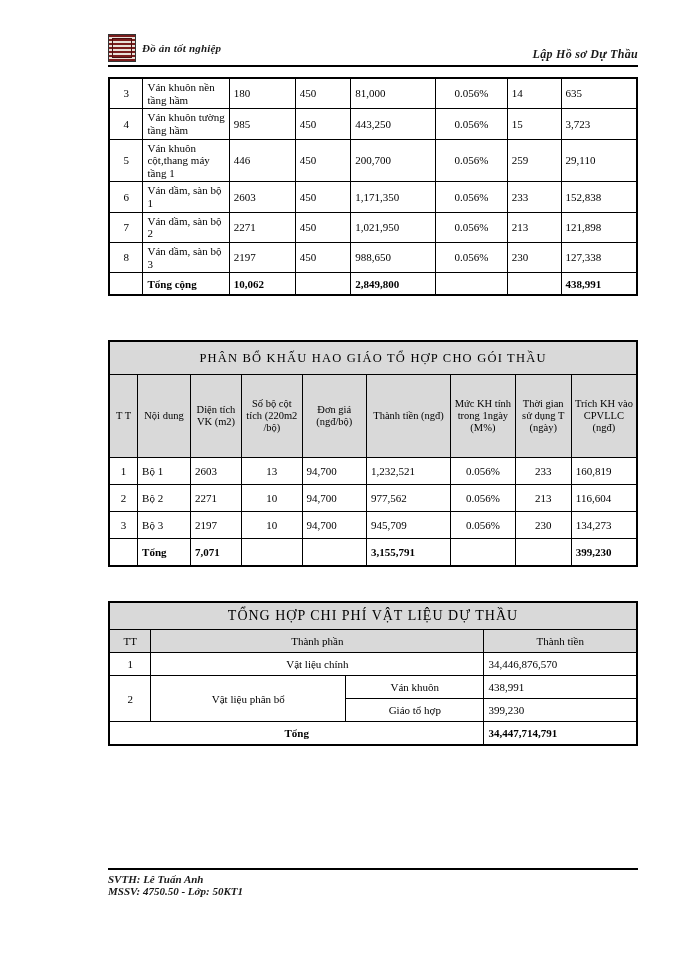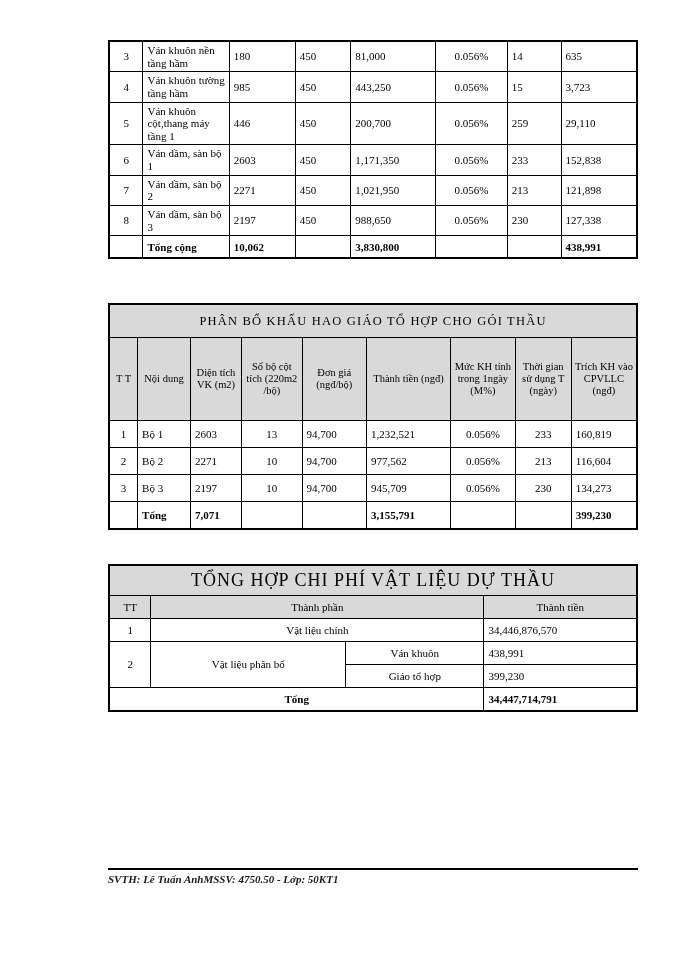--- a/index.html
+++ b/index.html
@@ -129,21 +129,21 @@
   .dg-col { width: 62px; }
   .tt2-col { width: 84px; }
   .mk-col { width: 62px; }
   .tg-col { width: 54px; }
   .tr-col { width: 62px; }
 
   
   .t3-wrap { margin-top: 34px; }
   table.t3 .title-cell {
     text-align: center;
-    font-size: 18px;
+    font-size: 14px;
     letter-spacing: 1.0px;
     padding: 4px 0;
     background: #d9d9d9;
   }
   table.t3 thead th {
     background: #d9d9d9;
     font-weight: normal;
     font-size: 11px;
     text-align: center;
     padding: 2px 4px;
@@ -163,31 +163,39 @@
     top: 868px;
     border-top: 2px solid #000;
     padding-top: 3px;
     display: flex;
     align-items: flex-start;
     font-family: "Liberation Serif", serif;
     font-style: italic;
     font-weight: bold;
     font-size: 11px;
     color: #1a1a1a;
+    flex-direction: column;
   }
   .footer .f-left { flex: 0 0 auto; }
   .footer .f-center { flex: 1 1 auto; text-align: center; padding-right: 70px;}
   .footer .f-right { flex: 0 0 auto; }
 </style>
 </head>
 <body>
 
 <div class="page">
   <div class="inner">
 
+    <div class="header">
+      <div class="header-left">
+        <div class="logo"></div>
+        <span class="header-title">Đồ án tốt nghiệp</span>
+      </div>
+      <div class="header-right">Lập Hồ sơ Dự Thầu</div>
+    </div>
 
     <div class="t1-wrap">
       <table class="doc t1 outer-frame">
         <tbody>
           <tr>
             <td class="c idx">3</td>
             <td class="l nm">Ván khuôn nền tầng hầm</td>
             <td class="r n1">180</td>
             <td class="r n2">450</td>
             <td class="r n3">81,000</td>
@@ -243,21 +251,21 @@
             <td class="r">988,650</td>
             <td class="c">0.056%</td>
             <td class="r">230</td>
             <td class="r">127,338</td>
           </tr>
           <tr>
             <td class="c"></td>
             <td class="l b">Tổng cộng</td>
             <td class="r b">10,062</td>
             <td class="r b"></td>
-            <td class="r b">3,830,800</td>
+            <td class="r b">2,849,800</td>
             <td class="c b"></td>
             <td class="r b"></td>
             <td class="r b">438,991</td>
           </tr>
         </tbody>
       </table>
     </div>
 
     <div class="t2-wrap">
       <table class="doc t2 outer-frame">

